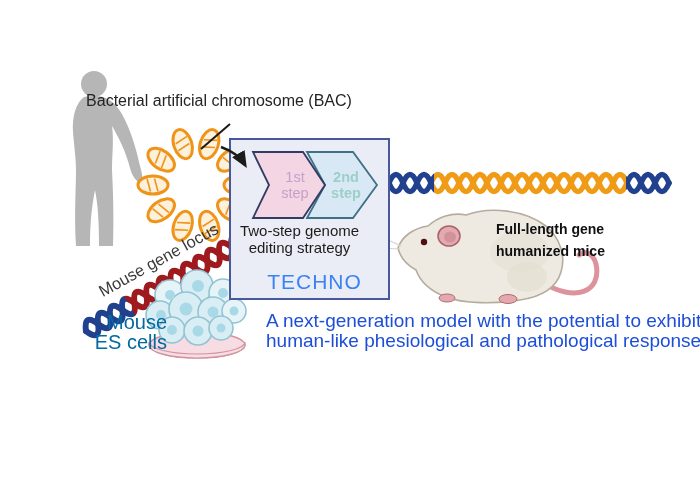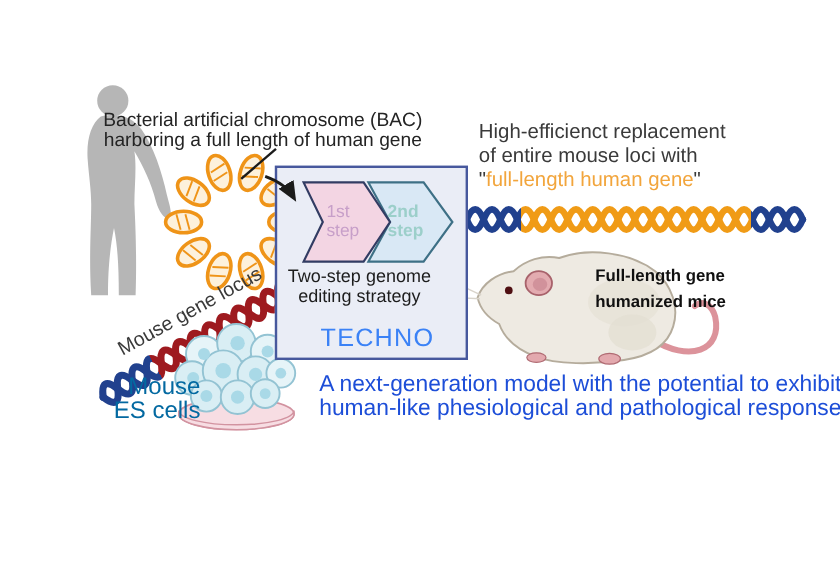--- a/index.html
+++ b/index.html
@@ -10,21 +10,21 @@
   #bg-art{position:absolute;left:0;top:0;z-index:0;}
   #arrow-art{position:absolute;left:0;top:0;z-index:3;pointer-events:none;}
 
   
   .txt{color:#242424;}
   #bac-label{left:85px;top:92px;width:268px;text-align:center;font-size:16px;line-height:17px;color:#242424;z-index:2;}
   .nowrap{white-space:nowrap;}
 
   #strategy-box{left:229px;top:138px;width:157px;height:158px;background:#eaedf6;border:2px solid #47589d;z-index:2;box-sizing:content-box;}
   #chevrons{position:absolute;left:229px;top:150px;z-index:2;}
-  .step-label{z-index:4;width:46px;text-align:left;font-size:14.5px;line-height:16px;font-weight:400;}
+  .step-label{z-index:4;width:46px;text-align:center;font-size:14.5px;line-height:16px;font-weight:400;}
   #step1-label{left:272px;top:169px;color:#c79fc9;}
   #step2-label{left:323px;top:169px;color:#9ccfca;font-weight:bold;}
   #box-desc{left:229px;top:223px;width:141px;text-align:center;font-size:15px;line-height:16.5px;color:#1c1c1c;z-index:4;}
   #box-desc .inner{width:140px;margin:0 auto;}
   #box-name{left:229px;top:270px;width:171px;text-align:center;font-size:21px;font-weight:normal;letter-spacing:1px;color:#3b82f6;z-index:4;}
 
   #replacement-label{left:399px;top:100px;font-size:17px;line-height:20px;color:#3a3a3a;z-index:2;}
   .hl-orange{color:#f2a53c;}
   .hl-quote{color:#3a3a3a;}
 
@@ -170,21 +170,20 @@
       <ellipse cx="449" cy="236" rx="11" ry="10" fill="#e3abb0" stroke="#a8626b" stroke-width="1.5"></ellipse>
       <ellipse cx="450" cy="237" rx="6" ry="5.5" fill="#d1929b"></ellipse>
       <circle cx="424" cy="242" r="3.2" fill="#4f0f12"></circle>
       <ellipse cx="447" cy="298" rx="8" ry="4" fill="#e3a9ae" stroke="#b06b73" stroke-width="1"></ellipse>
       <ellipse cx="508" cy="299" rx="9" ry="4.5" fill="#e3a9ae" stroke="#b06b73" stroke-width="1"></ellipse>
     </g>
   </svg>
 
   <div class="abs txt" id="bac-label">
     <div class="nowrap">Bacterial artificial chromosome (BAC)</div>
-    <div class="nowrap">harboring a full length of human gene</div>
   </div>
 
   <div class="abs" id="strategy-box"></div>
   <svg class="abs" id="chevrons" width="159" height="70" viewBox="0 0 159 70">
     <polygon points="78,2 124,2 148,35 124,68 78,68 96,35" fill="#d9e8f5" stroke="#3e7086" stroke-width="1.8"></polygon>
     <polygon points="24,2 74,2 96,35 74,68 24,68 40,35" fill="#f3d5e3" stroke="#323c63" stroke-width="1.8"></polygon>
   </svg>
   <div class="abs step-label" id="step1-label">1st step</div>
   <div class="abs step-label" id="step2-label">2nd step</div>
   <div class="abs" id="box-desc">
@@ -194,25 +193,20 @@
 
   <svg id="arrow-art" width="700" height="489" viewBox="0 0 700 489">
     <path d="M221 147 Q238 153 245 165" fill="none" stroke="#1b1b1b" stroke-width="2.4" marker-end="url(#ah2)"></path>
     <defs>
         <marker id="ah2" markerWidth="8" markerHeight="8" refX="5.5" refY="3" orient="auto">
           <path d="M0 0 L7 3 L0 6 Z" fill="#1b1b1b"></path>
         </marker>
       </defs>
   </svg>
 
-  <div class="abs" id="replacement-label">
-    <div class="nowrap">High-efficienct replacement</div>
-    <div class="nowrap">of entire mouse loci with</div>
-    <div class="nowrap"><span class="hl-quote">"</span><span class="hl-orange">full-length human gene</span><span class="hl-quote">"</span></div>
-  </div>
 
   <div class="abs" id="mice-label">Full-length gene humanized mice</div>
 
   <div class="abs" id="summary-label">A next-generation model with the potential to exhibit human-like phesiological and pathological responses</div>
 
   <div class="abs" id="escells-label">Mouse ES cells</div>
 
   <div class="abs" id="locus-label">Mouse gene locus</div>
 
 </div>

